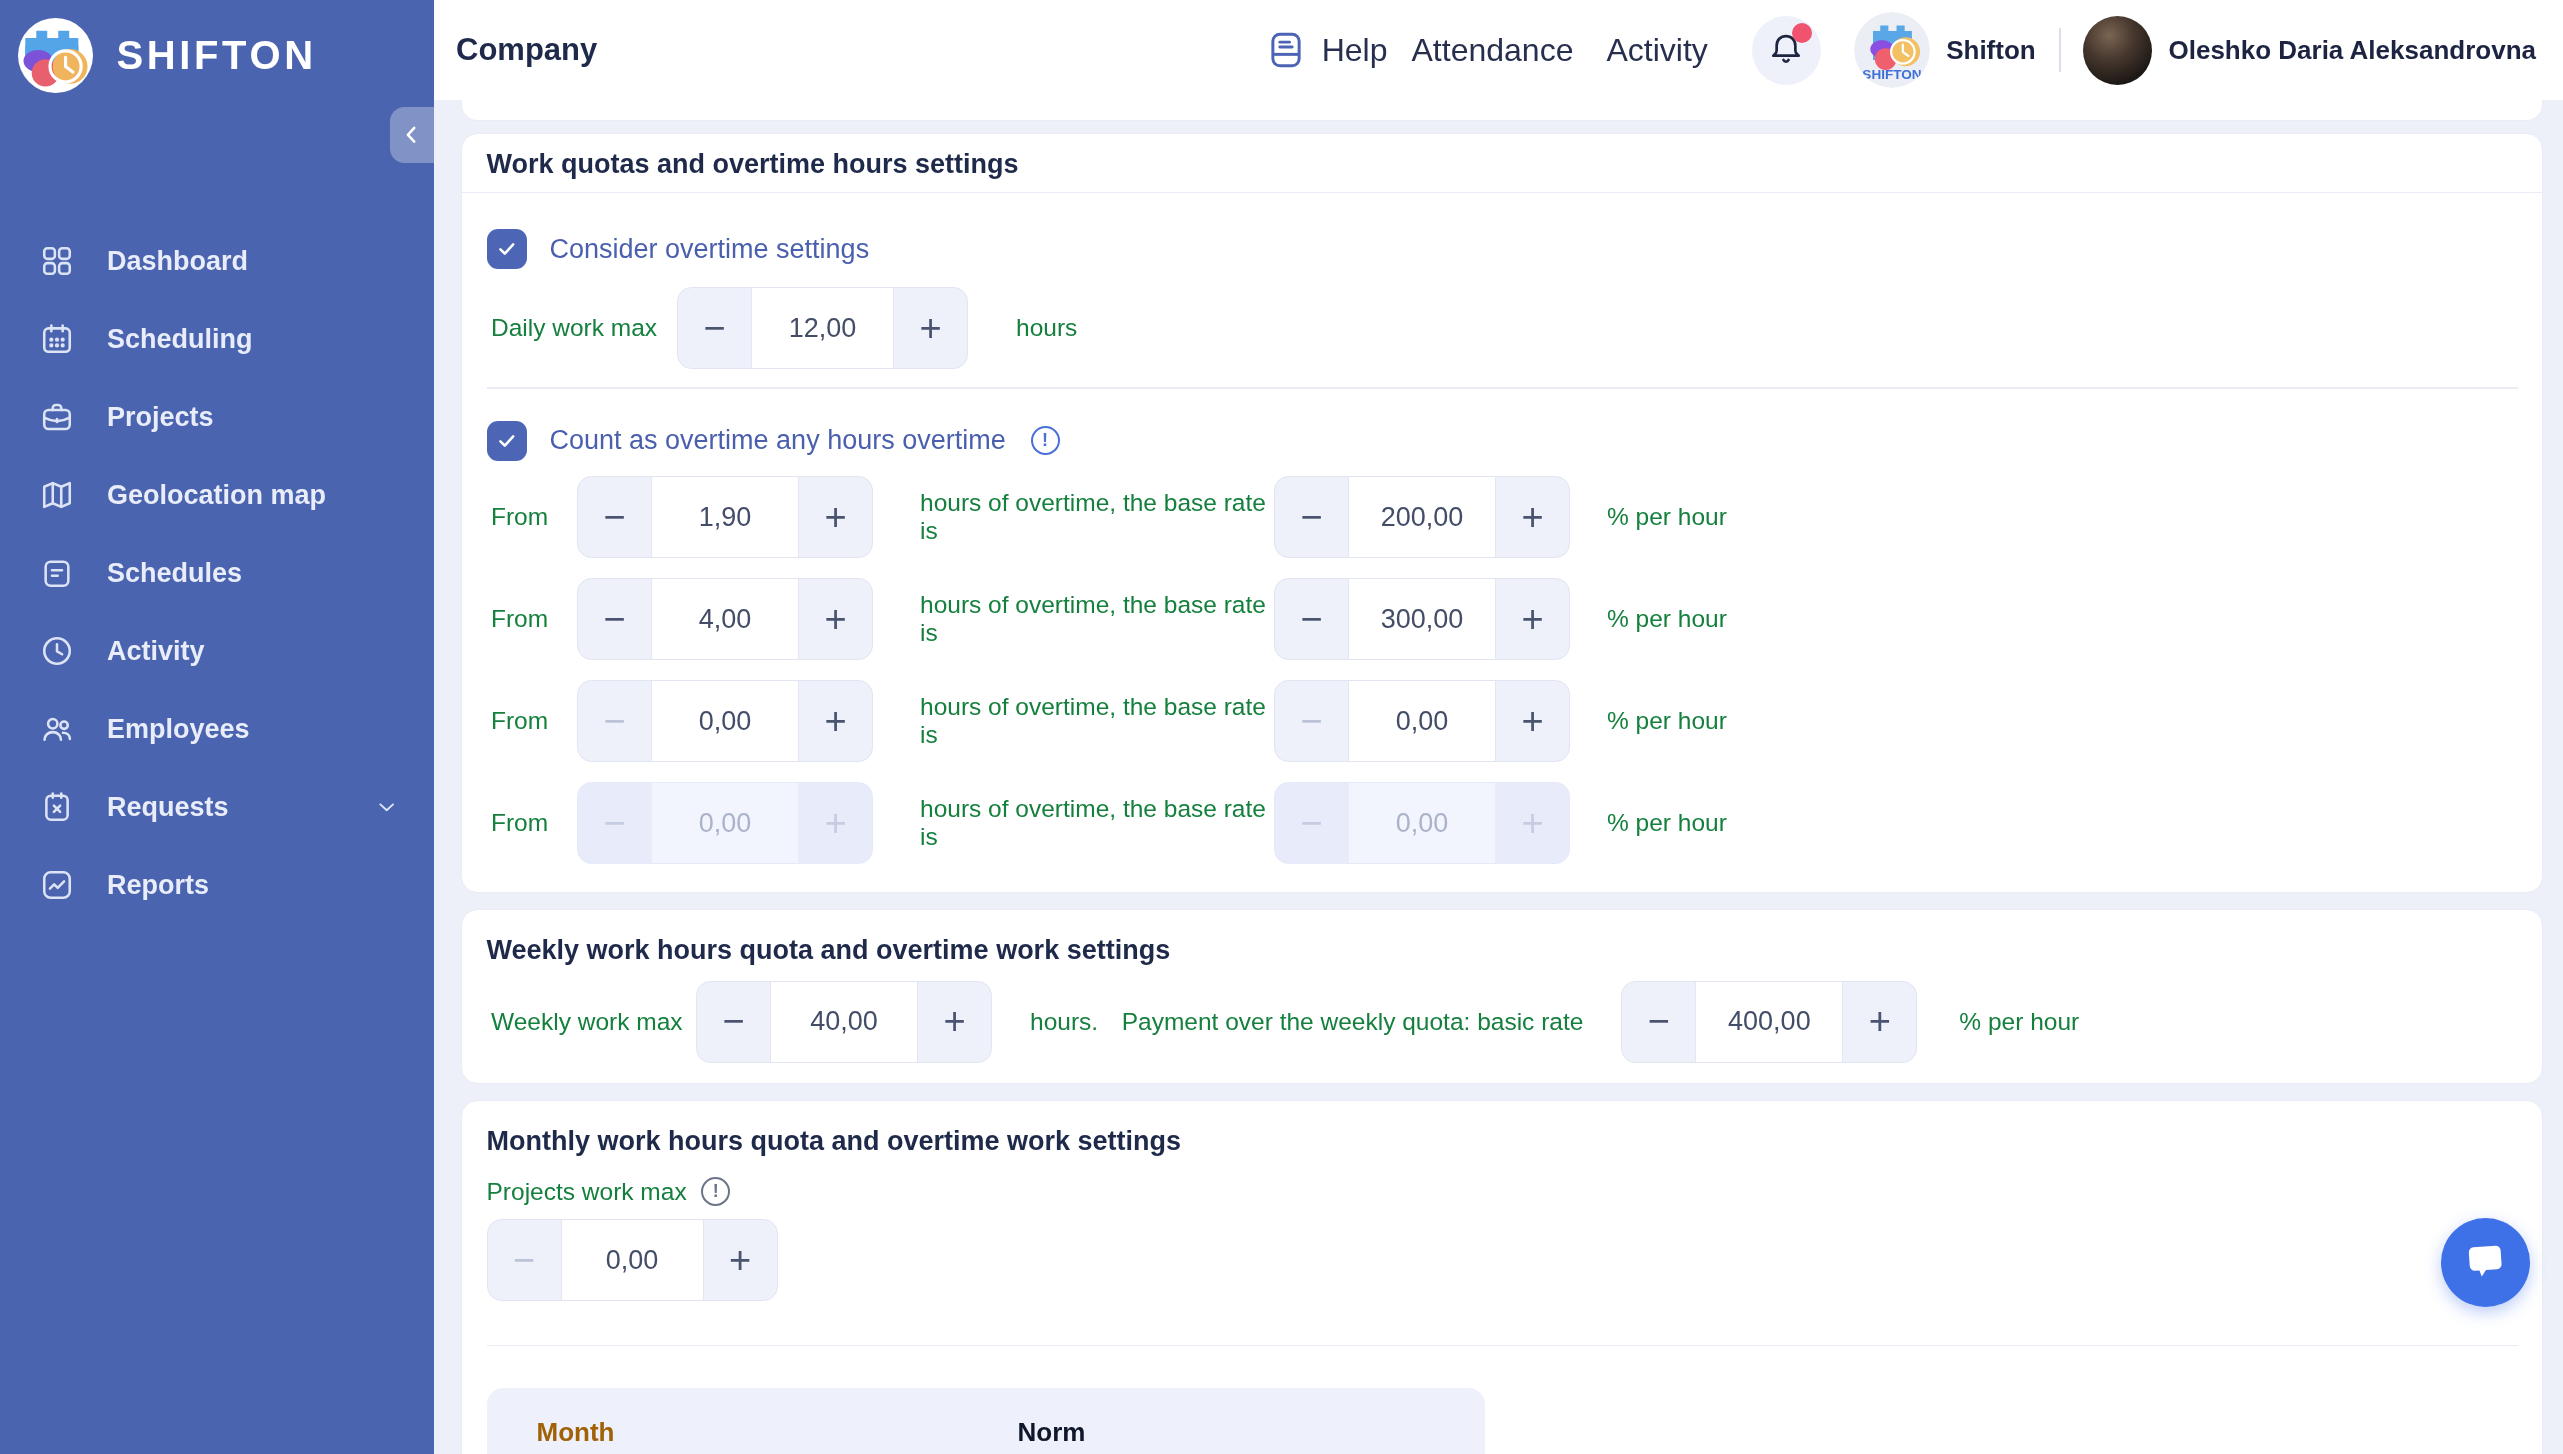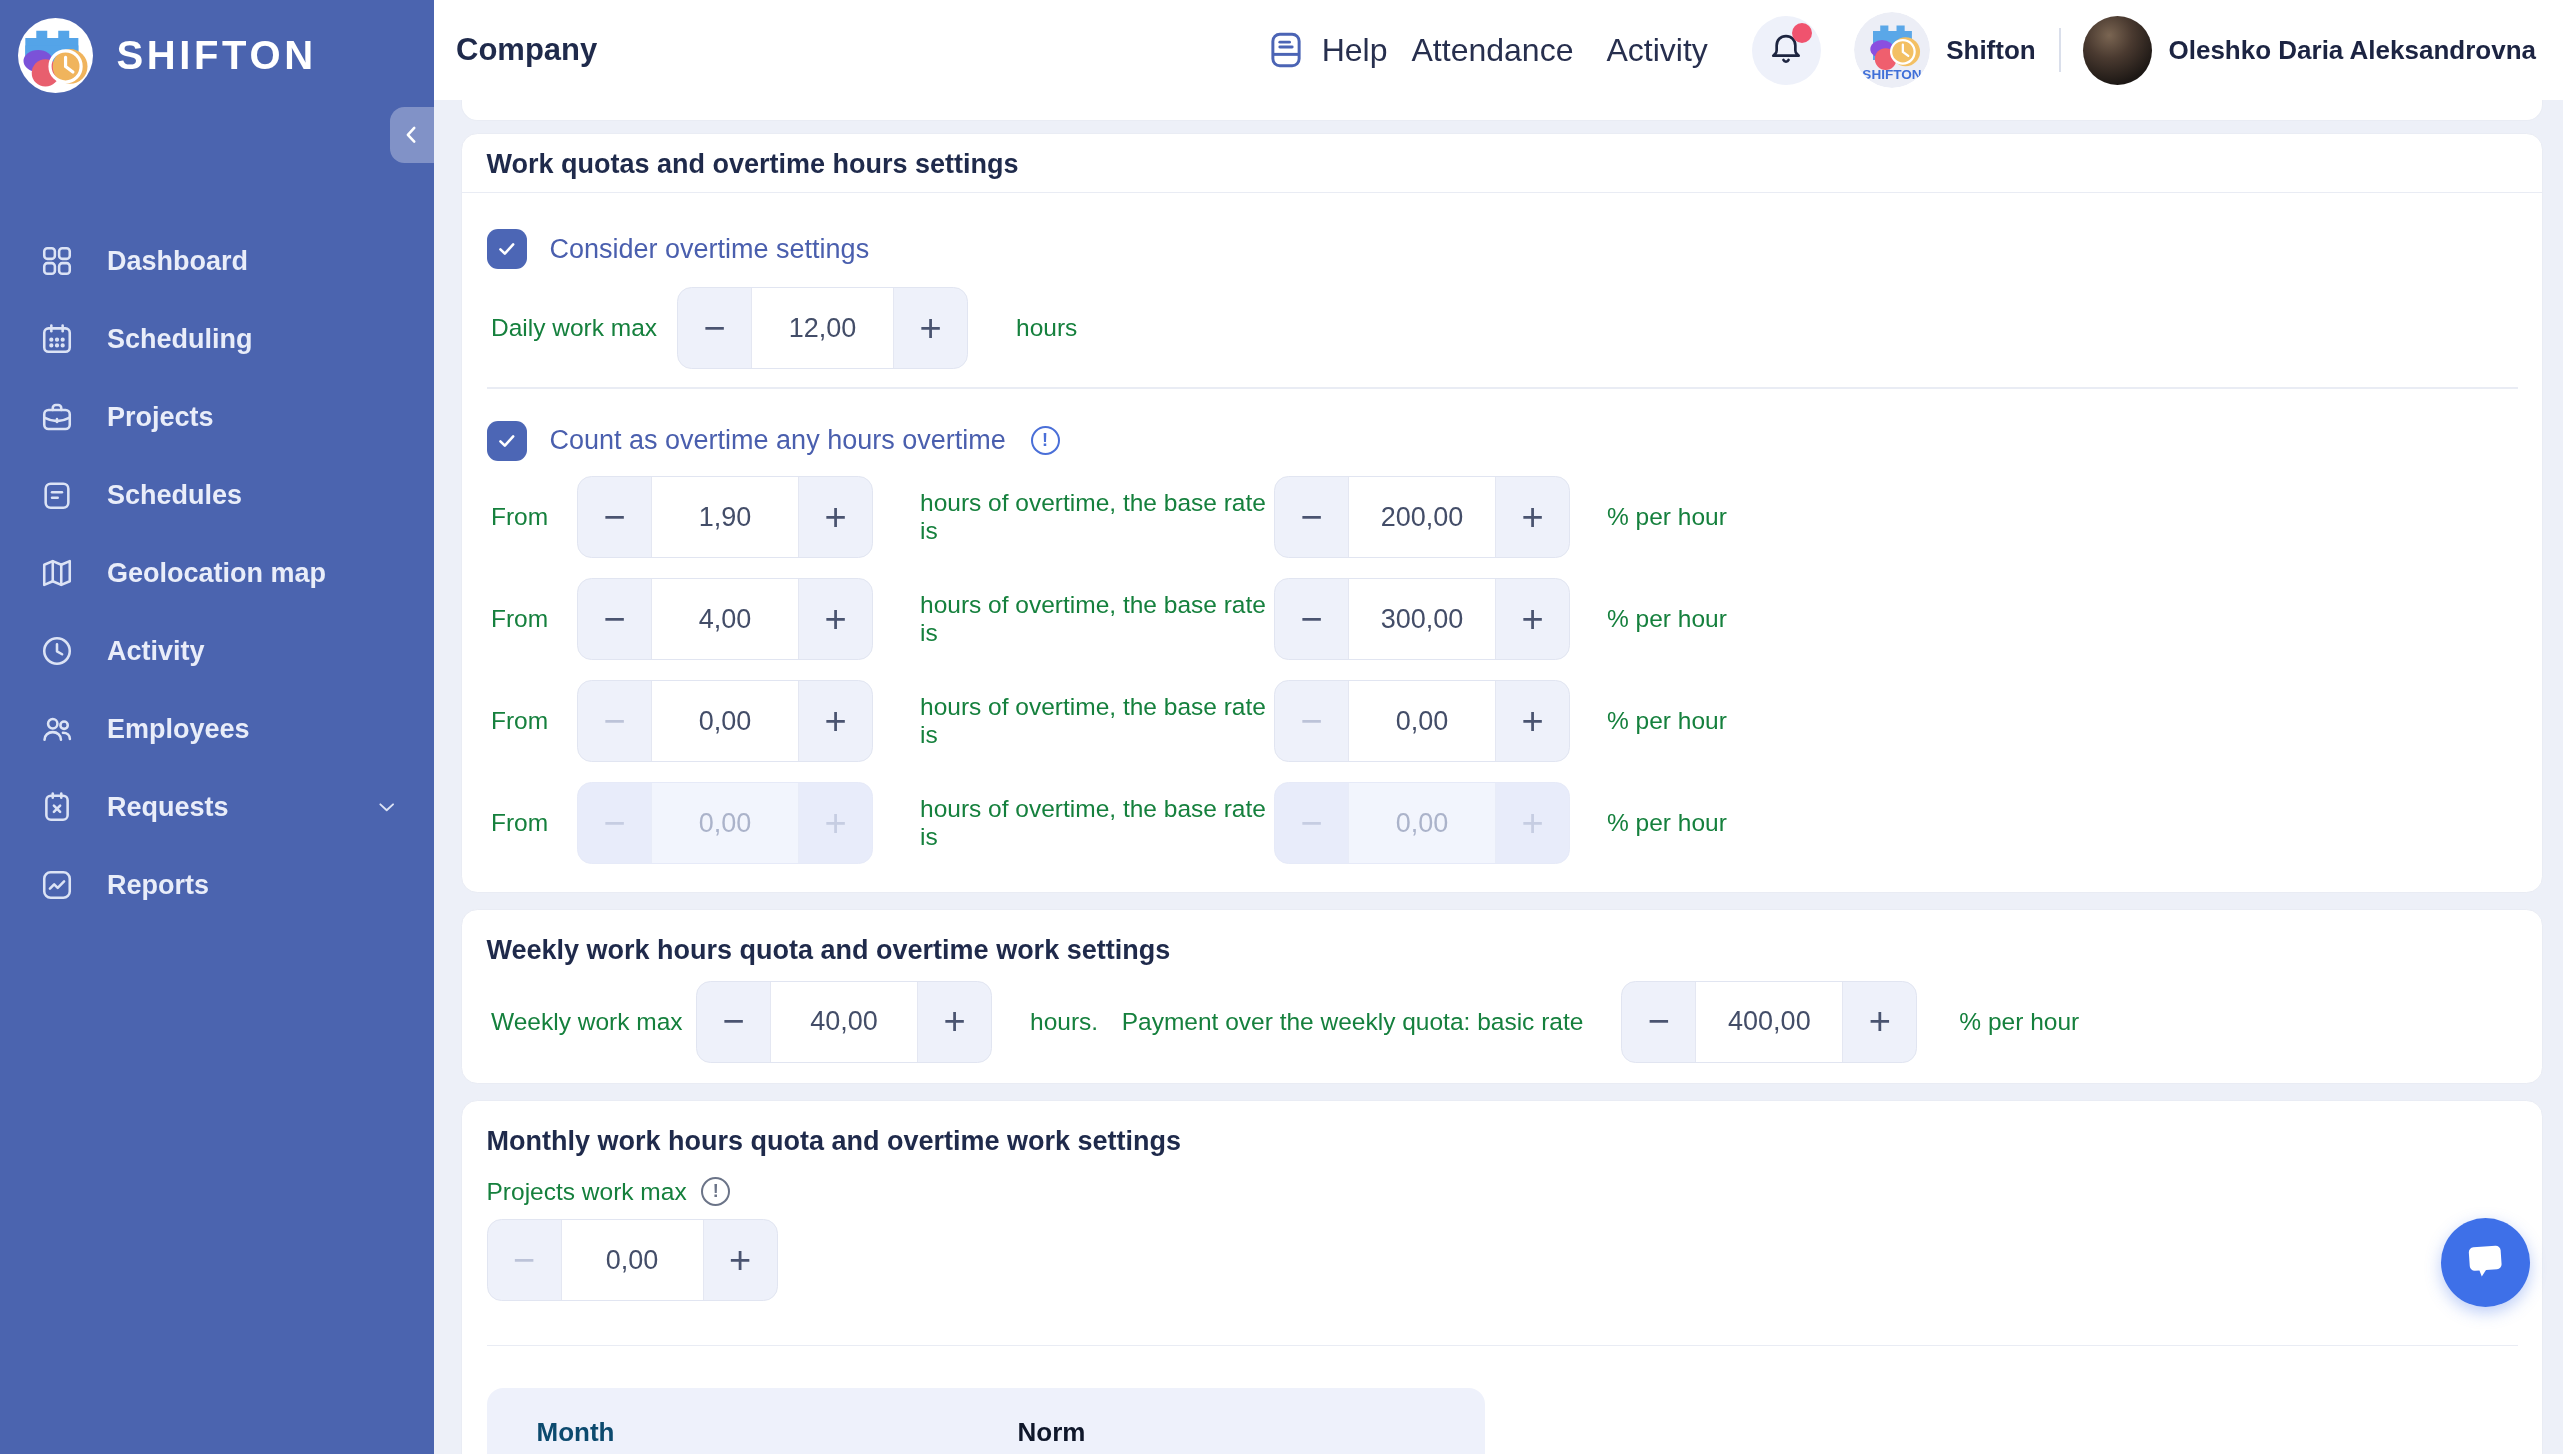--- a/index.html
+++ b/index.html
@@ -83,21 +83,21 @@
   .wk-hours { margin-left:38px; }
   .wk-payment { margin-left:23.6px; }
   .wk-stepper2 { margin-left:38px; }
   .wk-unit { margin-left:42px; }
 
   .monthly-label-row { display:flex; align-items:center; gap:12.7px; margin:20px 24.5px 0 24.5px; }
   .monthly-stepper { margin:12.7px 24.5px 0 24.5px; }
   .monthly-div { height:1.4px; background:#e9ecf4; margin:44px 24.5px 0 24.5px; }
   .norm-table-head { margin:42px 0 0 24.5px; width:998px; height:109px; background:#eef1fb; border-radius:16.4px 16.4px 0 0;
     display:flex; align-items:flex-start; padding:29px 0 0 50px; }
-  .col-month { width:481px; font-size:26px; font-weight:700; color:#0c4a6e; }
+  .col-month { width:481px; font-size:26px; font-weight:700; color:#a16207; }
   .col-norm { font-size:26px; font-weight:700; color:#0f172a; }
 
   .chat-btn { position:absolute; left:2441px; top:1218px; width:89px; height:89px; border-radius:50%; background:#3e70e8;
     display:flex; align-items:center; justify-content:center; cursor:pointer; box-shadow:0 5.5px 16.4px rgba(62,112,232,0.35); z-index:6; }
 </style>
 </head>
 <body>
 
 <aside class="sidebar">
   <div class="brand">
@@ -155,33 +155,33 @@
       <svg class="mi-icon" viewBox="0 0 24 24">
         <rect x="3" y="7" width="18" height="13.5" rx="3"></rect>
         <path d="M9 7 V5.6 a2.1 2.1 0 0 1 2.1-2.1 h1.8 a2.1 2.1 0 0 1 2.1 2.1 V7"></path>
         <path d="M3 12.5 c3 1.6 6 2.4 9 2.4 s6-.8 9-2.4"></path>
           <line x1="12" y1="13.5" x2="12" y2="15.5"></line>
       </svg>
       <span class="mi-label">Projects</span>
     </div>
     <div class="menu-item">
       <svg class="mi-icon" viewBox="0 0 24 24">
+        <path d="M3 6.2 l6-2.6 6 2.6 6-2.6 v14.2 l-6 2.6 -6-2.6 -6 2.6 z"></path>
+          <line x1="9" y1="3.8" x2="9" y2="17.8"></line>
+          <line x1="15" y1="6.2" x2="15" y2="20.2"></line>
+      </svg>
+      <span class="mi-label">Geolocation map</span>
+    </div>
+    <div class="menu-item">
+      <svg class="mi-icon" viewBox="0 0 24 24">
         <rect x="4" y="4" width="16" height="17" rx="3.5"></rect>
           <line x1="8.5" y1="10" x2="15.5" y2="10"></line>
           <line x1="8.5" y1="14" x2="12.5" y2="14"></line>
       </svg>
       <span class="mi-label">Schedules</span>
-    </div>
-    <div class="menu-item">
-      <svg class="mi-icon" viewBox="0 0 24 24">
-        <path d="M3 6.2 l6-2.6 6 2.6 6-2.6 v14.2 l-6 2.6 -6-2.6 -6 2.6 z"></path>
-          <line x1="9" y1="3.8" x2="9" y2="17.8"></line>
-          <line x1="15" y1="6.2" x2="15" y2="20.2"></line>
-      </svg>
-      <span class="mi-label">Geolocation map</span>
     </div>
     <div class="menu-item">
       <svg class="mi-icon" viewBox="0 0 24 24">
         <circle cx="12" cy="12" r="9"></circle>
           <path d="M12 7.2 v5 l3.6 2.1"></path>
       </svg>
       <span class="mi-label">Activity</span>
     </div>
     <div class="menu-item">
       <svg class="mi-icon" viewBox="0 0 24 24">

